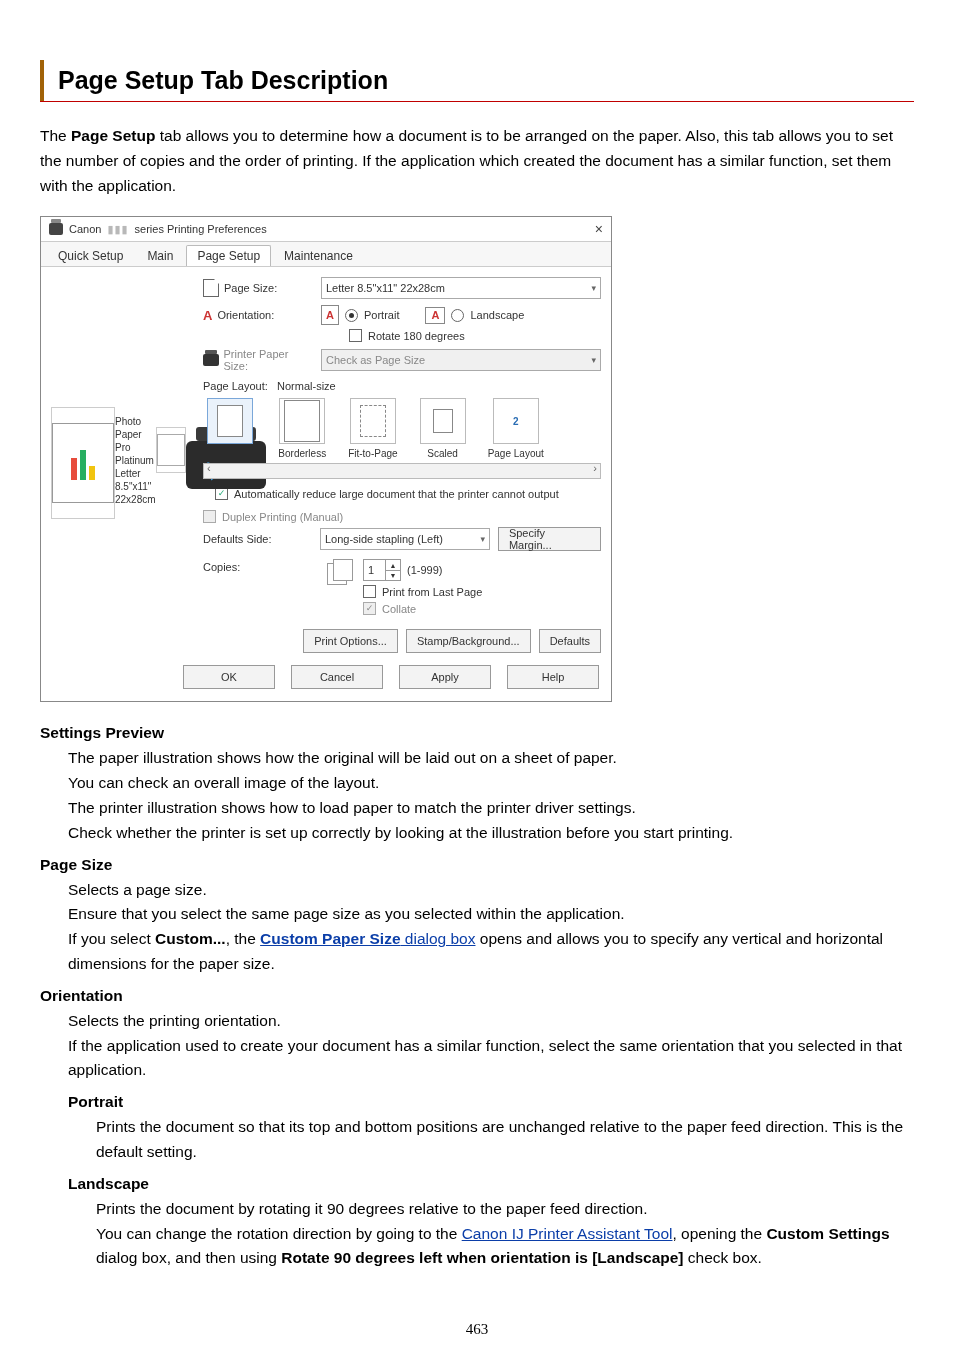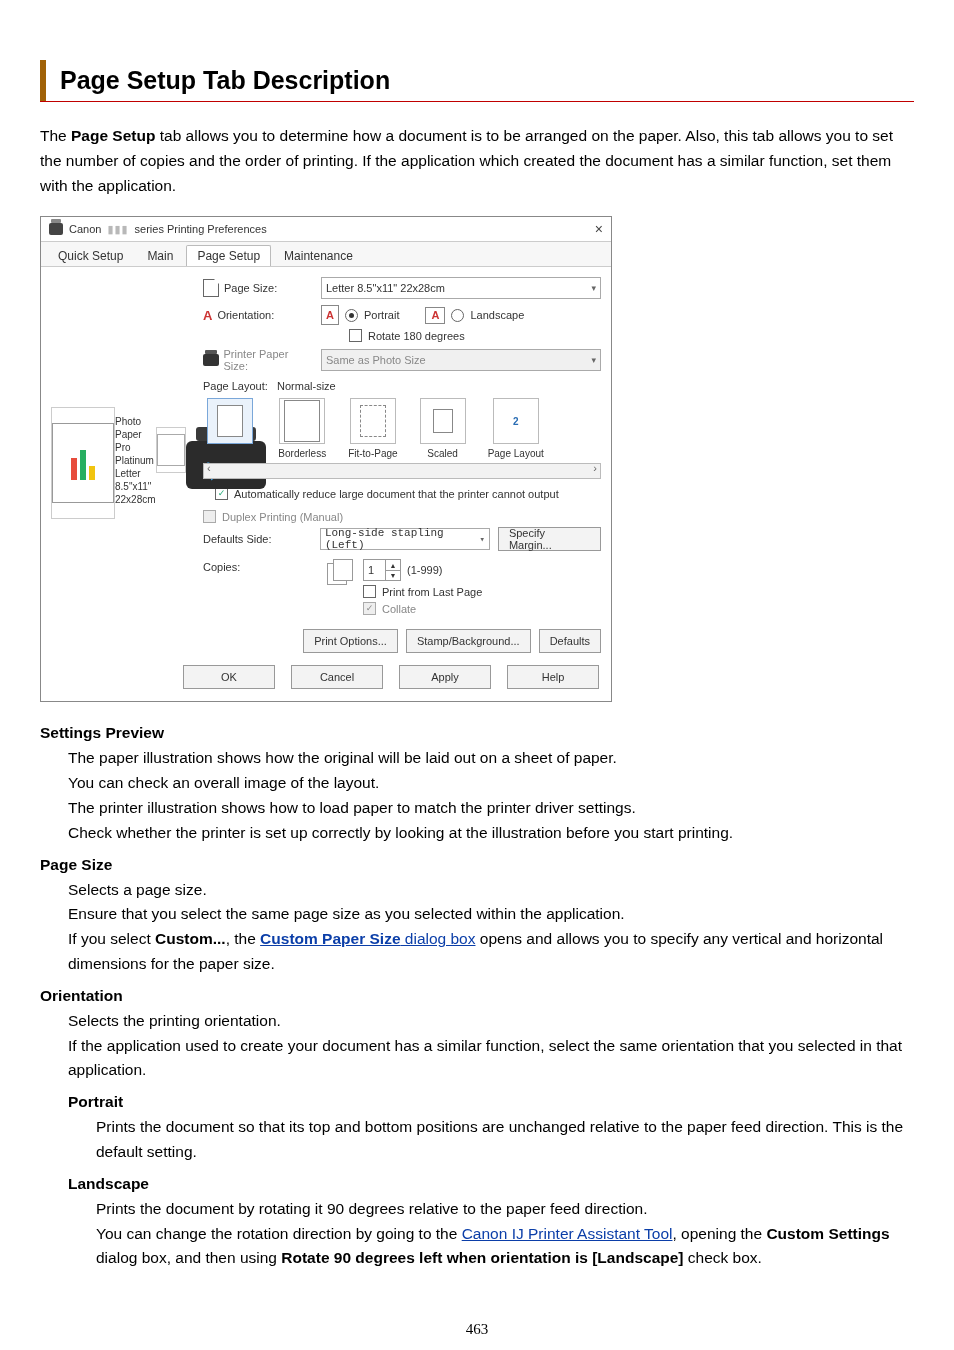--- a/index.html
+++ b/index.html
@@ -14,21 +14,21 @@
     width: 954px;
     margin: 0 auto;
     padding: 60px 40px 40px 40px;
     box-sizing: border-box;
   }
   .heading-bar {
     border-bottom: 1px solid #c00000;
     margin-bottom: 22px;
   }
   .heading-inner {
-    border-left: 6px solid #a16207;
+    border-left: 4px solid #a16207;
     padding: 6px 14px;
     font-size: 25px;
     font-weight: bold;
   }
   .body-para {
     line-height: 1.6;
     margin: 12px 0 18px 0;
   }
   .screenshot {
     width: 570px;
@@ -242,21 +242,21 @@
           <span class="chkbox"></span>
           <span>Rotate 180 degrees</span>
         </div>
 
         <div class="row">
           <div class="lbl subtle">
               <span class="printer-tiny"></span>
               <span>Printer Paper Size:</span>
             </div>
           <div class="dropdown disabled">
-              <span>Same as Photo Size</span>
+              <span>Check as Page Size</span>
               <span class="chev">▾</span>
             </div>
         </div>
 
         <div class="fieldset-light">
           <div style="margin:6px 0 2px 0;">
             <span>Page Layout:</span>&nbsp;&nbsp;
             <span>Normal-size</span>
           </div>
           <div class="layouticons">
@@ -300,21 +300,21 @@
 
         <div class="chkrow" style="margin-left:0;">
           <span class="chkbox disabled"></span>
           <span class="subtle">Duplex Printing (Manual)</span>
         </div>
 
         <div class="row">
           <div class="lbl">
               <span>Defaults Side:</span>
             </div>
-          <div class="dropdown" style="flex:0 0 160px;font-family:Liberation Mono, monospace;">
+          <div class="dropdown" style="flex:0 0 160px;">
               <span>Long-side stapling (Left)</span>
               <span class="chev">▾</span>
             </div>
           <span class="btn gap-right">Specify Margin...</span>
         </div>
 
         <div class="row" style="align-items:flex-start;margin-top:8px;">
           <div class="lbl" style="padding-top:2px;">
               <span>Copies:</span>
             </div>

